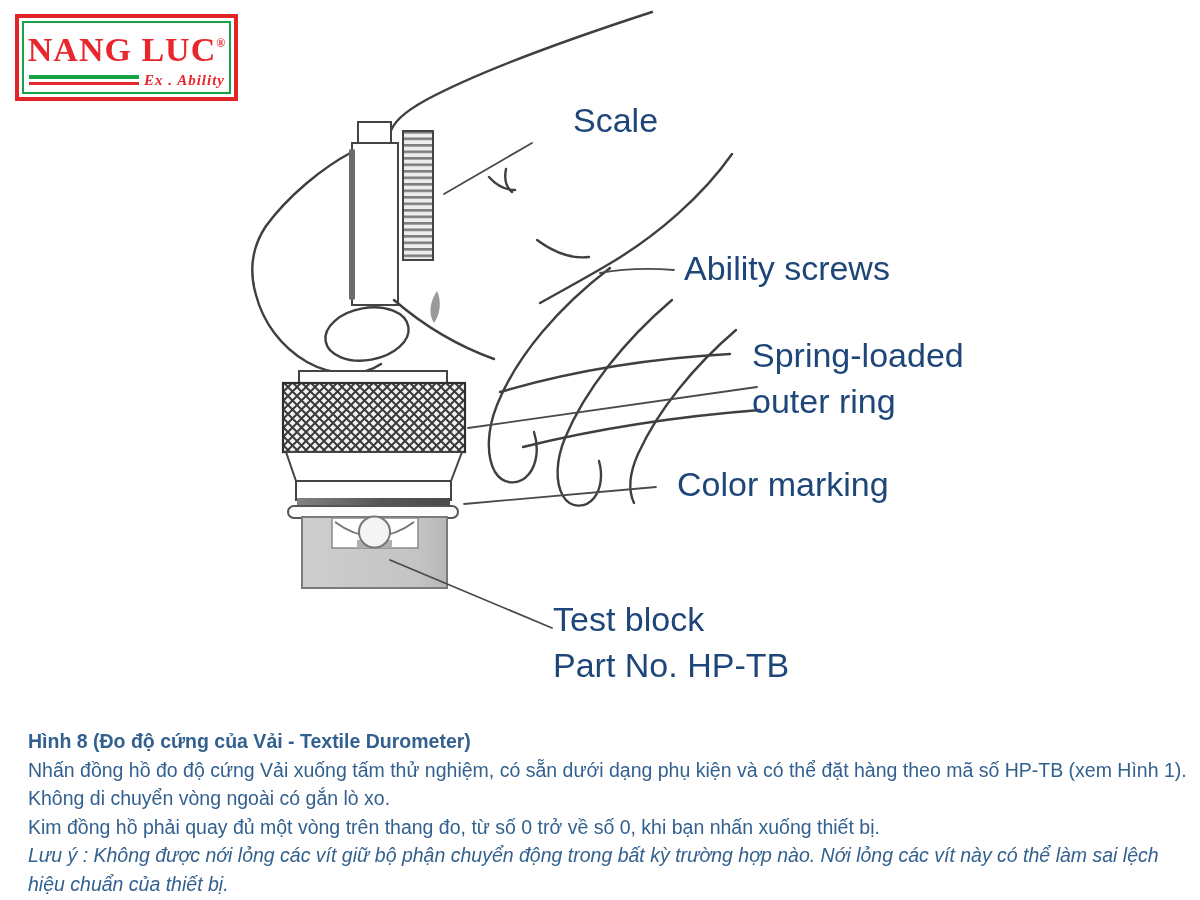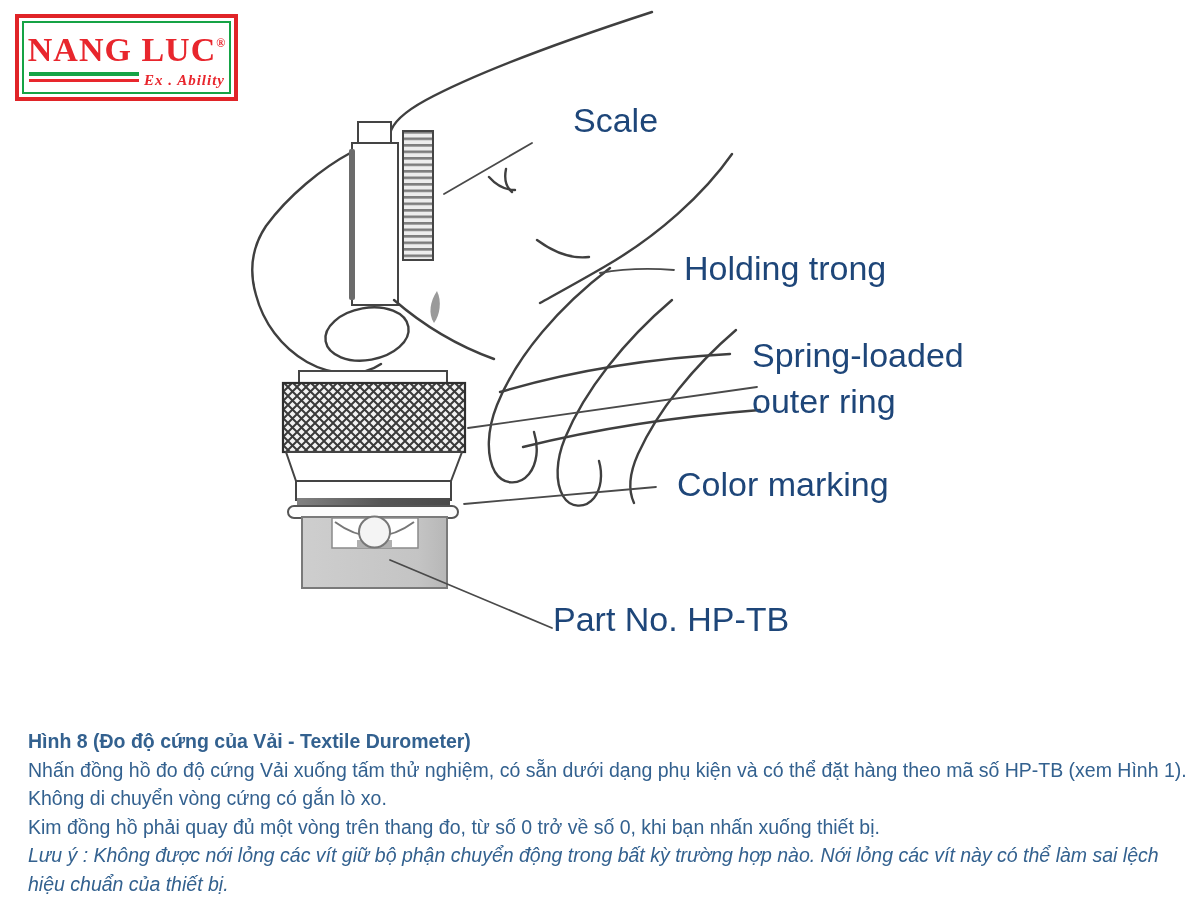--- a/index.html
+++ b/index.html
@@ -9,21 +9,21 @@
 
   
   .logo { position:absolute; left:15px; top:14px; width:223px; height:87px;
           background:#fff; border:4px solid #e02428; }
   .logo-inner { position:absolute; inset:3px; border:2px solid #15a345; }
   .logo-brand { position:absolute; top:8px; left:0; right:0; text-align:center;
           font-family:"Liberation Serif", serif; font-weight:bold; font-size:34px;
           color:#e8262d; letter-spacing:1px; line-height:34px; white-space:nowrap; }
   .logo-reg { font-size:12px; vertical-align:14px; letter-spacing:0; }
   .logo-bottom { position:absolute; left:10px; right:9px; bottom:9px; height:16px;
-          display:flex; }
+          display:flex; align-items:center; }
   .logo-stripes { flex:1; margin-right:5px; }
   .stripe { height:3.5px; }
   .stripe.green { background:#15a345; margin-bottom:3px; }
   .stripe.red { background:#e8262d; }
   .logo-tagline { font-family:"Liberation Serif", serif; font-style:italic;
           font-weight:bold; color:#e8262d; font-size:15px; letter-spacing:1px;
           white-space:nowrap; }
 
   
   .dlabel { position:absolute; color:#1e4679; font-size:34px; line-height:40px;
@@ -126,32 +126,33 @@
     <g fill="none" stroke="#4a4a4a" stroke-width="1.8" stroke-linecap="round">
       <path d="M 444 194 L 532 143"></path>
       <path d="M 600 273 C 622 269, 648 268, 674 270"></path>
       <path d="M 468 428 L 757 387"></path>
       <path d="M 464 504 L 656 487"></path>
       <path d="M 390 560 L 552 628"></path>
     </g>
   </svg>
 
   <div class="dlabel lbl-scale">Scale</div>
-  <div class="dlabel lbl-holding">Holding trong</div>
+  <div class="dlabel lbl-holding">Ability screws</div>
   <div class="dlabel center lbl-spring">
     <div>Spring-loaded</div>
     <div>outer ring</div>
   </div>
   <div class="dlabel lbl-color">Color marking</div>
   <div class="dlabel center lbl-test">
+    <div>Test block</div>
     <div>Part No. HP-TB</div>
   </div>
 
   <div class="caption">
     <div class="line bold">Hình 8 (Đo độ cứng của Vải - Textile Durometer)</div>
     <div class="line">Nhấn đồng hồ đo độ cứng Vải xuống tấm thử nghiệm, có sẵn dưới dạng phụ kiện và có thể đặt hàng theo mã số HP-TB (xem Hình 1).</div>
-    <div class="line">Không di chuyển vòng cứng có gắn lò xo.</div>
+    <div class="line">Không di chuyển vòng ngoài có gắn lò xo.</div>
     <div class="line">Kim đồng hồ phải quay đủ một vòng trên thang đo, từ số 0 trở về số 0, khi bạn nhấn xuống thiết bị.</div>
     <div class="line italic">Lưu ý : Không được nới lỏng các vít giữ bộ phận chuyển động trong bất kỳ trường hợp nào. Nới lỏng các vít này có thể làm sai lệch</div>
     <div class="line italic">hiệu chuẩn của thiết bị.</div>
   </div>
 
 </div>
 
 </body></html>

